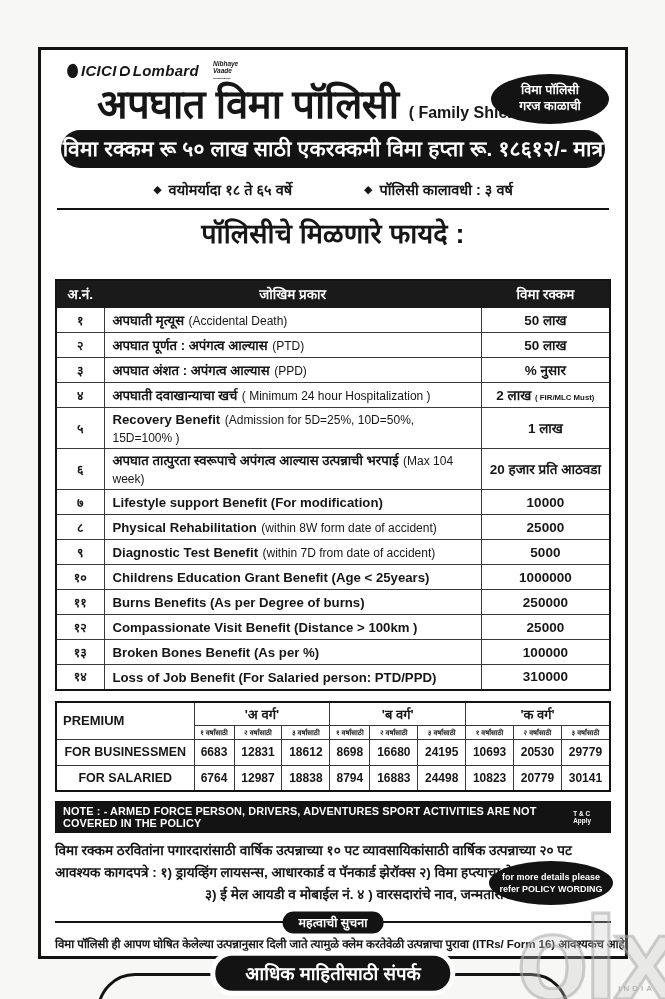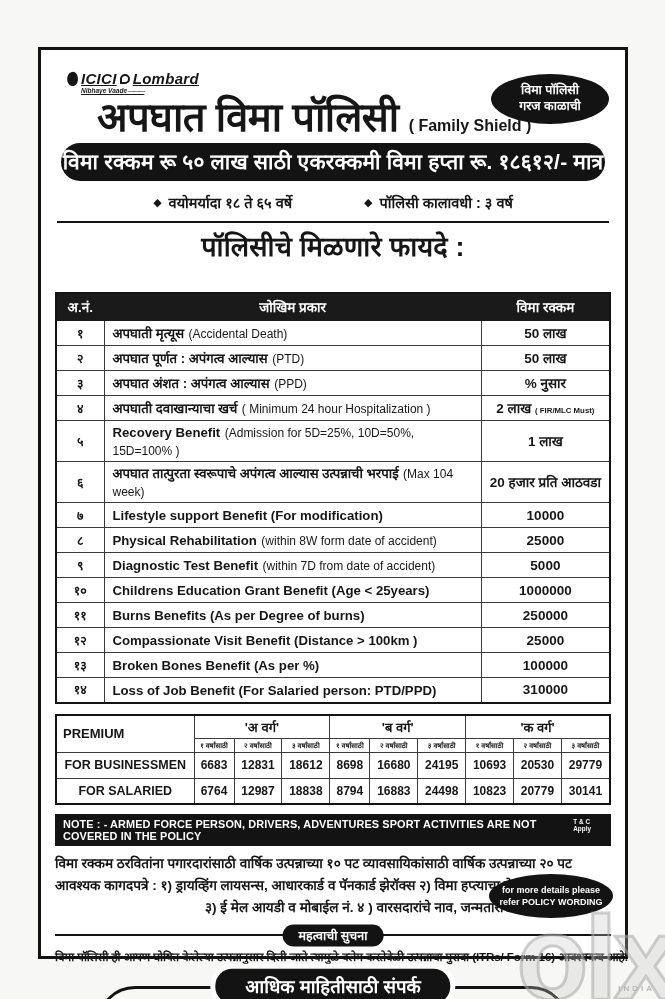--- a/index.html
+++ b/index.html
@@ -7,21 +7,21 @@
   body {
     font-family: "Liberation Sans", "DejaVu Sans", sans-serif;
     background:#f4f4f2; color:#161616; overflow:hidden;
   }
   .canvas { position:relative; width:665px; height:999px; background:#f7f7f5; }
   .sheet {
     position:absolute; left:38px; top:47px; width:590px; height:912px;
     background:#fff; border:3px solid #131313; padding:8px 14px 0 14px;
   }
   
-  .brand { display:flex; flex-direction:column; margin-left:12px; margin-top:12px; width:180px;text-decoration:underline; }
+  .brand { display:flex; flex-direction:row; margin-left:12px; margin-top:2px; width:180px; }
   .brand-row { display:flex; align-items:center; gap:3px; font-weight:bold; font-style:italic; font-size:15px; letter-spacing:.3px; }
   .brand-mark { width:11px; height:14px; background:#161616; border-radius:60% 40% 55% 45%; transform:rotate(-12deg); display:inline-block; }
   .lombard-mark { width:10px; height:10px; border:2.5px solid #161616; border-radius:50% 50% 50% 0; display:inline-block; }
   .brand-tag { font-size:6.5px; font-style:italic; font-weight:bold; margin-left:14px; border-bottom:0; }
   .brand-tag::after { content:" ———"; letter-spacing:-1px; }
   .hdr-badge {
     position:absolute; right:16px; top:24px; width:118px; height:50px; background:#131313;
     border-radius:50%; color:#fff; display:flex; flex-direction:column; align-items:center; justify-content:center;
     font-size:12.5px; font-weight:bold; line-height:1.25; text-align:center;
   }
@@ -52,21 +52,21 @@
   
   .premium-table { margin-top:10px; border:2px solid #131313; }
   .premium-table th, .premium-table td { border:1.5px solid #3a3a3a; text-align:center; }
   .premium-label { width:138px; text-align:left !important; font-size:13px; font-weight:800; padding:3px 6px; }
   .grp-hdr { font-size:13px; font-weight:800; padding:2px 0; }
   .sub-hdr { font-size:7px; font-weight:700; padding:2px 0; color:#222; }
   .prem-val { font-size:12px; font-weight:800; height:26px; }
   .prem-row-label { text-align:left; font-size:12.5px; font-weight:800; padding:2px 6px; }
   
   .note-bar {
-    margin-top:9px; background:#131313; color:#fff; display:flex; 
+    margin-top:9px; background:#131313; color:#fff; display:flex; align-items:center;
     padding:4px 8px; font-size:10.9px; font-weight:bold; letter-spacing:.1px;
   }
   .note-tc { font-size:6.3px; margin-left:8px; font-weight:600; }
   
   .info { position:relative; margin-top:7px; font-weight:800; font-size:13.6px; line-height:1.6; }
   .info-line3 { padding-left:150px; }
   .details-badge {
     position:absolute; right:-2px; bottom:0px; width:124px; height:44px; background:#131313; color:#fff;
     border-radius:50%; display:flex; flex-direction:column; align-items:center; justify-content:center;
     font-size:9px; font-weight:bold; line-height:1.35; text-align:center;

